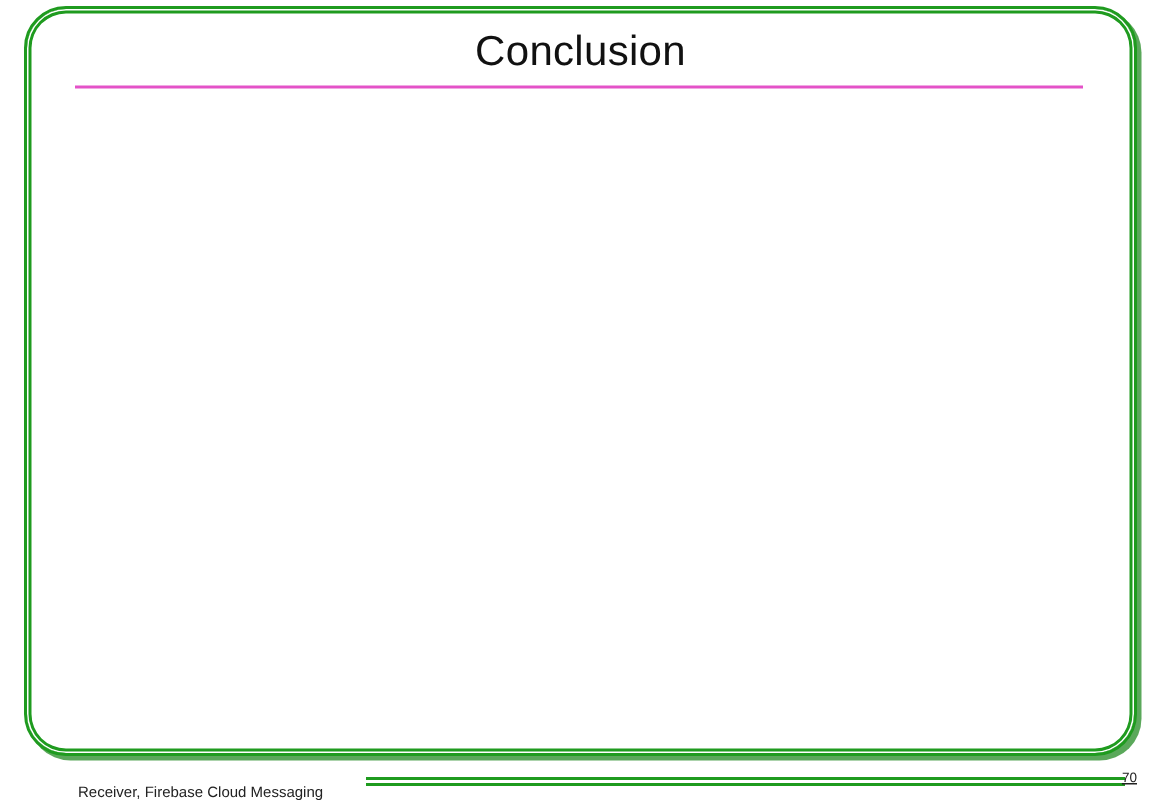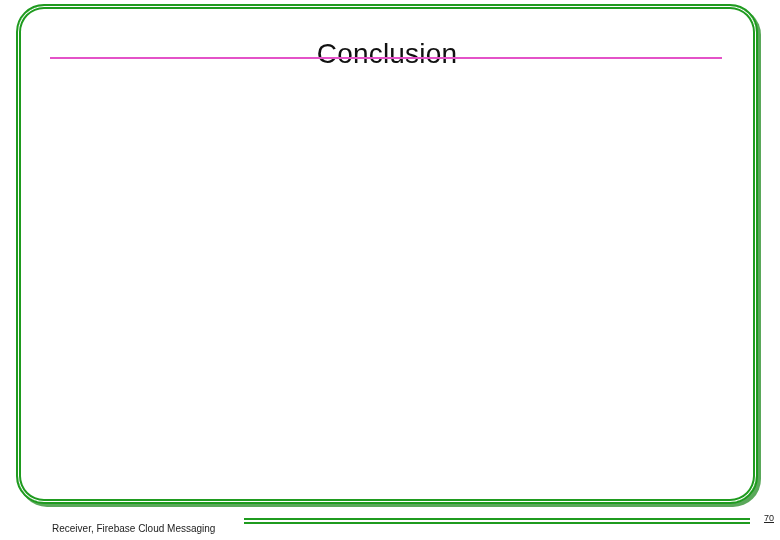--- a/index.html
+++ b/index.html
@@ -20,21 +20,20 @@
   
   .title {
     position: absolute;
     left: 50%; top: 12px;
     transform: translateX(-50%);
     font-size: 28px;
     font-weight: 400;
     color: #111111;
     font-family: Verdana, Geneva, sans-serif;
     letter-spacing: 0.2px;
-    margin-top: 20px;
   }
 
   
   .underline {
     position: absolute;
     left: 32px; right: 34px;
     top: 51px;
     height: 0;
     border-top: 2px solid #e452c8;
   }
@@ -55,21 +54,21 @@
     left: 244px; right: 30px;
     bottom: 16px;
     height: 6px;
     border-top: 2px solid #1f9b1f;
     border-bottom: 2px solid #1f9b1f;
   }
 
   
   .page-number {
     position: absolute;
-    right: 6px; bottom: 17px;
+    right: 22px; bottom: 17px;
     font-family: Arial, Helvetica, sans-serif;
     font-size: 9px;
     color: #222222;
     text-decoration: underline;
   }
 </style>
 </head>
 <body>
 
 <div class="canvas">

